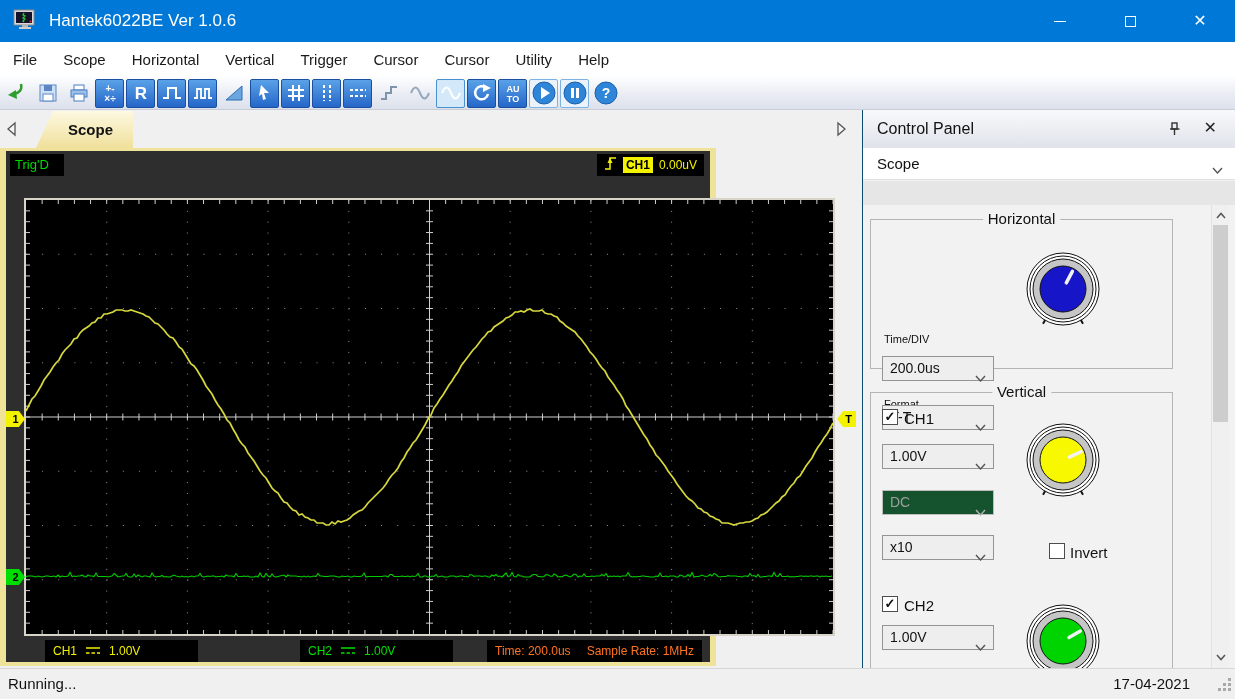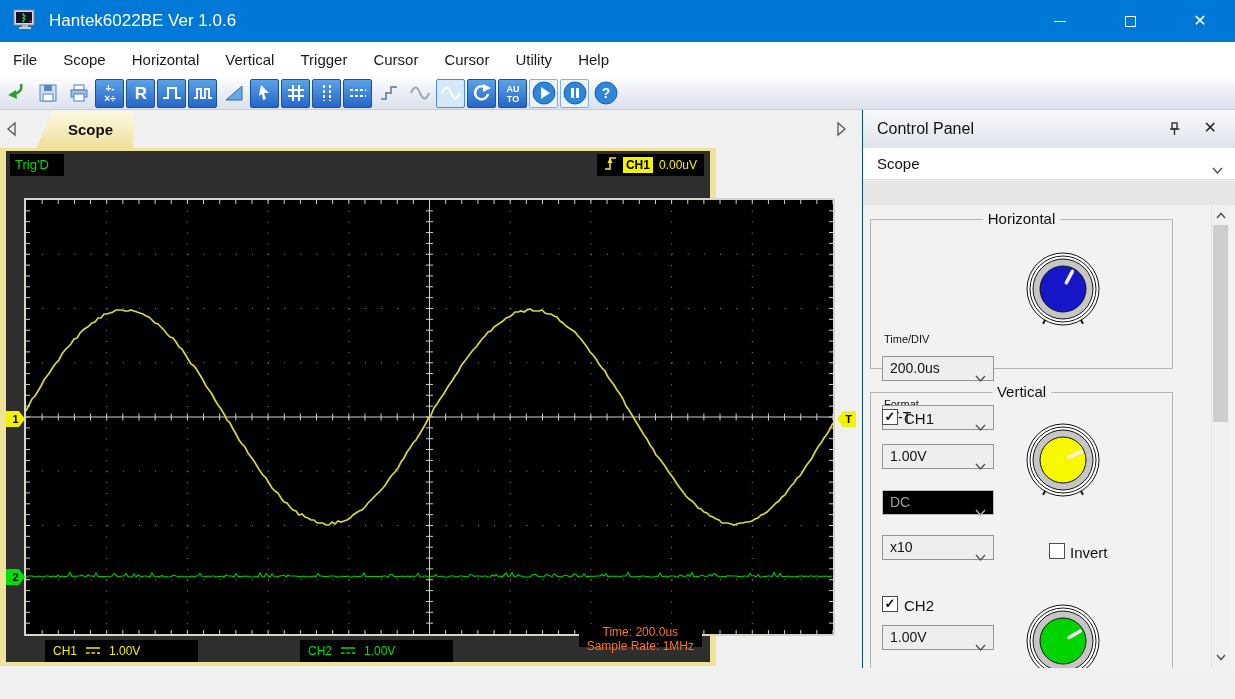--- a/index.html
+++ b/index.html
@@ -44,21 +44,21 @@
   .trig-info { position:absolute; right:6px; top:3px; height:22px; background:#000; display:flex; align-items:center; padding:0 7px; gap:6px; }
   .trig-src { background:#f3f300; color:#000; font-size:12px; font-weight:bold; padding:0 3px; line-height:16px; }
   .trig-lvl { color:#f3f300; font-size:12px; }
   .plot { position:absolute; left:18px; top:47px; width:811px; height:438px; border:2px solid #d8d4c8; background:#000; }
   .flag { position:absolute; width:19px; height:16px; font-size:11px; font-weight:bold; color:#000; text-align:center; line-height:16px; }
   .flag.right { clip-path:polygon(0 0,68% 0,100% 50%,68% 100%,0 100%); }
   .flag.left  { clip-path:polygon(32% 0,100% 0,100% 100%,32% 100%,0 50%); padding-left:4px; }
   .readout { position:absolute; height:22px; background:#000; display:flex; align-items:center; gap:8px; padding:0 8px; font-size:12px; }
   .readout.ch1 { left:39px; top:489px; width:153px; color:#f0f000; }
   .readout.ch2 { left:294px; top:489px; width:153px; color:#00e000; }
-  .readout.time { right:8px; top:474px; color:#ff7321; gap:0;flex-direction:column; }
+  .readout.time { right:8px; top:489px; color:#ff7321; gap:16px; }
 
   
   .control-panel { position:absolute; left:862px; top:110px; width:373px; height:558px; background:#f2f2f2; border-left:1px solid #0c4a6e; }
   .cp-header { position:absolute; left:0; top:0; right:0; height:38px; background:linear-gradient(180deg,#f8f9fb,#dfe3ea); }
   .cp-title { position:absolute; left:14px; top:0; line-height:38px; font-size:16px; color:#111; }
   .cp-pin { position:absolute; right:52px; top:11px; width:16px; height:16px; }
   .cp-close { position:absolute; right:18px; top:8px; font-size:16px; color:#222; }
   .cp-select { position:absolute; left:0; top:38px; right:0; height:32px; background:#fff; border-bottom:1px solid #e0e0e0; }
   .cp-select-text { position:absolute; left:14px; line-height:32px; font-size:15px; color:#111; }
   .cp-select-chev { position:absolute; right:12px; top:12px; }
@@ -66,21 +66,21 @@
   .cp-content { position:absolute; left:0; top:95px; right:0; bottom:0; background:#f2f2f2; overflow:hidden; }
 
   .groupbox { position:absolute; border:1px solid #b4b4b4; }
   .groupbox .gb-title { position:absolute; top:-10px; left:50%; transform:translateX(-50%); background:#f2f2f2; padding:0 5px; font-size:15px; color:#111; white-space:nowrap; }
   .gb-h { left:7px; top:14px; width:303px; height:150px; }
   .gb-v { left:7px; top:187px; width:303px; height:400px; }
 
   .cp-label { position:absolute; font-size:11px; color:#111; }
   .combo { position:absolute; width:112px; height:25px; background:#eeeeee; border:1px solid #949494; font-size:14px; color:#111; line-height:23px; padding-left:7px; }
   .combo .chev { position:absolute; right:7px; top:9px; }
-  .combo.disabled { color:#9f9f9f; border-color:#bdbdbd; background:#000000; }
+  .combo.disabled { color:#9f9f9f; border-color:#bdbdbd; background:#14532d; }
   .checkbox { position:absolute; width:16px; height:16px; background:#fff; border:1px solid #4d4d4d; font-size:13px; font-weight:bold; color:#111; text-align:center; line-height:14px; }
   .cb-label { position:absolute; font-size:15px; color:#111; }
   .knob { position:absolute; width:96px; height:100px; }
 
   .scrollbar { position:absolute; right:6px; top:0; bottom:0; width:18px; background:#f0f0f0; border-left:1px solid #e2e2e2; }
   .sb-btn { position:absolute; left:0; width:17px; height:17px; display:flex; align-items:center; justify-content:center; }
   .sb-up { top:2px; } .sb-down { bottom:2px; }
   .sb-thumb { position:absolute; left:1px; top:20px; width:15px; height:197px; background:#cdcdcd; }
 
   
@@ -709,13 +709,27 @@
         <div class="sb-thumb"></div>
         <div class="sb-btn sb-down" id="sbDown">
             <svg width="10" height="7" viewBox="0 0 10 7">
               <polyline points="1,1 5,5.5 9,1" stroke="#555" stroke-width="1.5" fill="none"></polyline>
             </svg>
           </div>
       </div>
     </div>
   </div>
 
+  <div class="statusbar">
+    <span class="status-left">Running...</span>
+    <span class="status-date">17-04-2021</span>
+    <span class="grip" id="gripIcon"><svg width="14" height="14" viewBox="0 0 14 14">
+          <g fill="#a8a8a8">
+            <rect x="10" y="10" width="3" height="3"></rect>
+            <rect x="10" y="5" width="3" height="3"></rect>
+            <rect x="10" y="0" width="3" height="3"></rect>
+            <rect x="5" y="10" width="3" height="3"></rect>
+            <rect x="5" y="5" width="3" height="3"></rect>
+            <rect x="0" y="10" width="3" height="3"></rect>
+          </g>
+        </svg></span>
+  </div>
 </div>
 
 </body></html>

